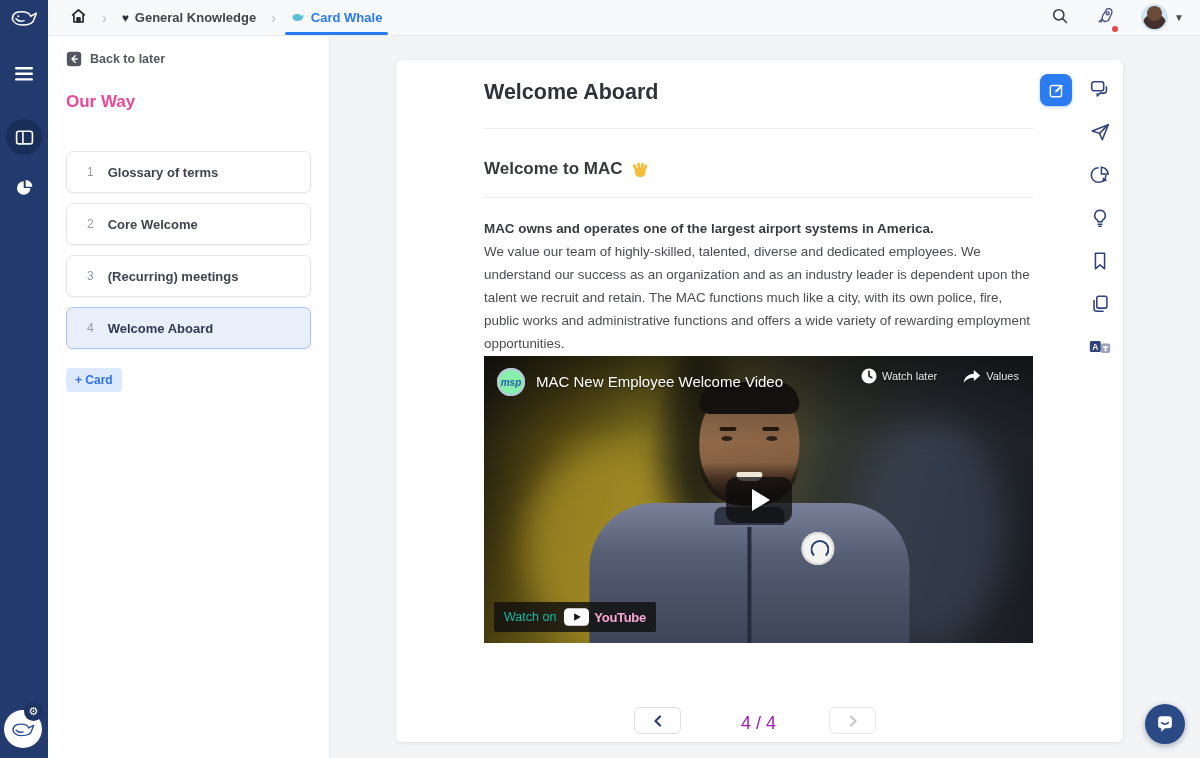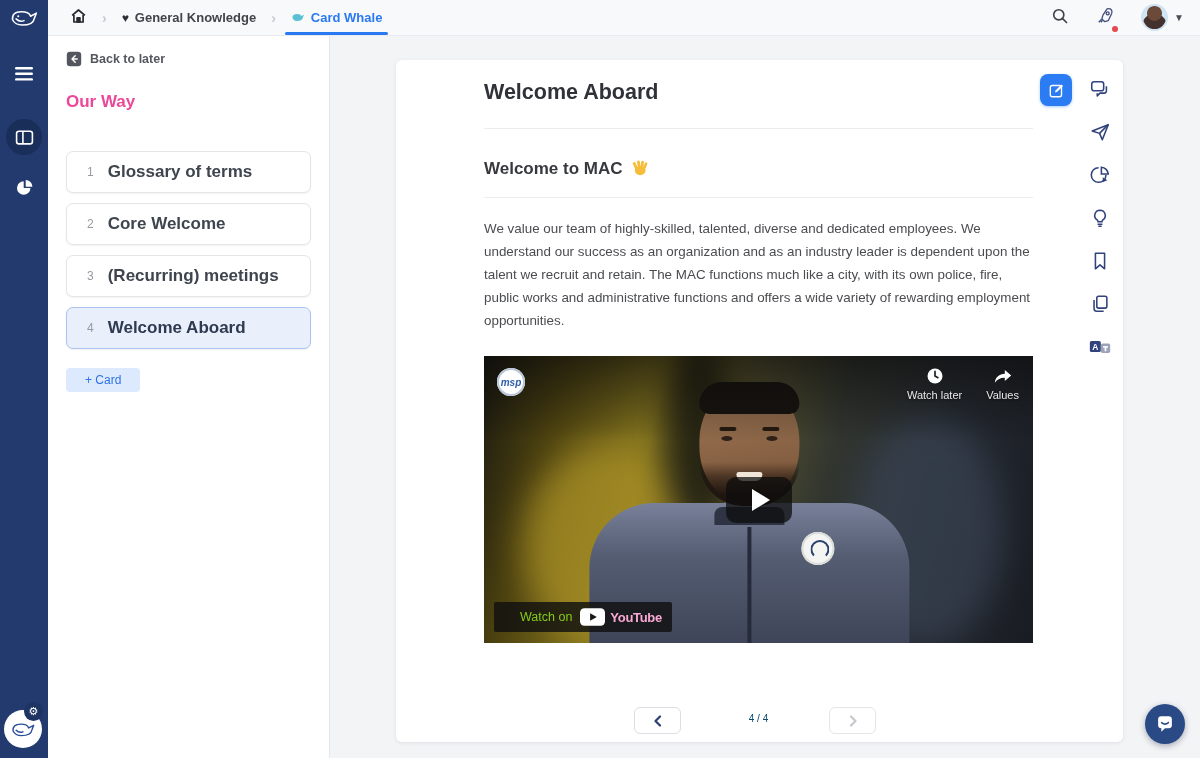--- a/index.html
+++ b/index.html
@@ -57,39 +57,39 @@
     align-items:center; gap:8px; cursor:pointer; }
   .back-label { font-size:12.5px; font-weight:bold; color:#55585f; }
   .board-title { position:absolute; left:18px; top:56px; font-size:17px;
     font-weight:bold; color:#ec4899; }
   .cardlist { position:absolute; left:18px; top:115px; width:245px; }
   .mini-card { height:42px; border:1px solid #e3e5e9; border-radius:7px;
     background:#fff; box-shadow:0 1px 2px rgba(20,25,40,.05); display:flex;
     align-items:center; gap:14px; padding-left:20px; margin-bottom:10px;
     cursor:pointer; }
   .mini-card .num { font-size:12px; color:#979aa2; }
-  .mini-card .lbl { font-size:17px; color:#3e454f; font-weight:600; }
+  .mini-card .lbl { font-size:13px; color:#3e454f; font-weight:600; }
   .mini-card.active { background:#e9f0fc; border:1.5px solid #a9c3f2; }
   .mini-card.active .lbl { color:#2e3a50; font-weight:bold; }
   .add-card { position:absolute; left:18px; top:332px; background:#dde9fc;
-    color:#2e72e8; font-size:12px; font-weight:normal; border:none;
-    border-radius:4px; padding:5px 19px; cursor:pointer; }
+    color:#2e72e8; font-size:12px; font-weight:bold; border:none;
+    border-radius:4px; padding:5px 9px; cursor:pointer; }
 
   
   .mainarea { position:absolute; left:330px; top:36px; right:0; bottom:0;
     background:#f3f4f6; }
   .contentcard { position:absolute; left:66px; top:24px; width:727px;
     height:682px; background:#fff; border-radius:6px;
     box-shadow:0 1px 4px rgba(25,30,40,.09); }
   .card-title { position:absolute; left:88px; top:20px; font-size:21.5px;
     font-weight:bold; color:#30323a; }
   .hr { position:absolute; left:88px; width:549px; height:1px; background:#ededf0; }
   .hr1 { top:68px; } .hr2 { top:137px; }
   .section-heading { position:absolute; left:88px; top:99px; font-size:17px;
-    font-weight:bold; color:#37393f; display:flex; align-items:flex-start; gap:8px; }
+    font-weight:bold; color:#37393f; display:flex; align-items:center; gap:8px; }
   .hide-glyph { position:absolute; width:1px; height:1px; overflow:hidden;
     opacity:0; }
   .intro { position:absolute; left:88px; top:157px; width:552px;
     font-size:13.4px; line-height:23px; color:#4b4c50; }
   .intro .bold { font-weight:bold; color:#3a3b3f; }
 
   .edit-btn { position:absolute; left:710px; top:38px; width:32px; height:32px;
     background:#2b7bf3; border:none; border-radius:8px; display:flex;
     align-items:center; justify-content:center; cursor:pointer;
     box-shadow:0 1px 3px rgba(43,123,243,.4); }
@@ -139,46 +139,46 @@
     border-radius:0 0 50px 50px; }
   .brow { position:absolute; width:17px; height:4px; background:#241910;
     border-radius:2px; top:44px; }
   .eye { position:absolute; width:11px; height:5px; background:#2e2017;
     border-radius:50%; top:53px; }
   .smile { position:absolute; bottom:24px; left:37px; width:26px; height:9px;
     background:#efe6d8; border-radius:3px 3px 8px 8px; z-index:2; }
   .yt-grad { position:absolute; left:0; top:0; width:100%; height:85px;
     background:linear-gradient(180deg,rgba(10,10,10,.62),rgba(10,10,10,0)); }
   .yt-channel { position:absolute; left:13px; top:12px; width:28px; height:28px;
-    border-radius:50%; background:#ffffff; display:flex; align-items:center;
+    border-radius:50%; background:#86efac; display:flex; align-items:center;
     justify-content:center; font-size:10px; font-weight:bold; font-style:italic;
     color:#2a5ca8; box-shadow:inset 0 0 0 2px #b9c6d8; cursor:pointer; }
   .yt-title { position:absolute; left:52px; top:17px; color:#fff; font-size:15px;
     text-shadow:0 1px 2px rgba(0,0,0,.5); cursor:pointer; }
   .yt-actions { position:absolute; right:14px; top:10px; display:flex; gap:24px; }
-  .yt-action { display:flex; flex-direction:column; align-items:center; gap:3px;
+  .yt-action { display:flex; align-items:center; gap:3px;
     cursor:pointer; }
   .yt-action .lab { color:#e8e8e8; font-size:11px;
     text-shadow:0 1px 2px rgba(0,0,0,.6); }
   .yt-play { position:absolute; left:50%; top:50%; transform:translate(-50%,-50%);
     width:66px; height:46px; border-radius:10px; background:rgba(12,12,12,.74);
     display:flex; align-items:center; justify-content:center; cursor:pointer; }
   .yt-play .tri { width:0; height:0; border-left:18px solid #fff;
     border-top:11px solid transparent; border-bottom:11px solid transparent;
     margin-left:4px; }
   .yt-badge { position:absolute; left:10px; bottom:11px; display:flex;
     align-items:center; gap:8px; background:rgba(16,16,16,.82);
     padding:6px 10px; border-radius:2px; cursor:pointer; }
-  .yt-badge .wo { color:#84cc16; font-size:12.5px;margin-left:16px; }
+  .yt-badge .wo { color:#14b8a6; font-size:12.5px; }
   .yt-badge .brand { color:#f9a8d4; font-size:13px; font-weight:bold;
     letter-spacing:-0.3px; margin-left:-3px; }
 
   
   .pag-label { position:absolute; left:88px; top:653px; width:549px;
-    text-align:center; font-size:10px; color:#0c4a6e; }
+    text-align:center; font-size:18px; color:#a21caf; }
   .pag-btn { position:absolute; top:647px; width:47px; height:27px;
     background:#fff; border:1px solid #dcdee3; border-radius:6px; display:flex;
     align-items:center; justify-content:center; cursor:pointer; }
   .pag-prev { left:238px; }
   .pag-next { left:433px; border-color:#e4e6ea; }
 
   
   .chat-btn { position:absolute; left:1145px; top:704px; width:40px; height:40px;
     border-radius:50%; background:#2a4a86; border:none; display:flex;
     align-items:center; justify-content:center; cursor:pointer; z-index:50;
@@ -323,20 +323,21 @@
           <rect x="8" y="1.4" width="3.4" height="11" rx="1.7" transform="rotate(-9 9.7 7)"></rect>
           <rect x="12" y="1.8" width="3.4" height="10.6" rx="1.7" transform="rotate(7 13.7 7)"></rect>
           <rect x="15.7" y="3.4" width="3.2" height="9" rx="1.6" transform="rotate(23 17.3 8)"></rect>
           <ellipse cx="11.2" cy="13.8" rx="6.6" ry="5.6"></ellipse>
         </g>
       </svg>
     </div>
     <div class="hr hr2"></div>
 
     <div class="intro">
+      <p class="bold">MAC owns and operates one of the largest airport systems in America.</p>
       <p>We value our team of highly-skilled, talented, diverse and dedicated employees. We understand our success as an organization and as an industry leader is dependent upon the talent we recruit and retain. The MAC functions much like a city, with its own police, fire, public works and administrative functions and offers a wide variety of rewarding employment opportunities.</p>
     </div>
 
     <div class="video">
       <div class="yt-bg">
         <div class="blob blob-y"></div>
         <div class="blob blob-d"></div>
         <div class="blob blob-b"></div>
       </div>
       <div class="person">
@@ -350,20 +351,21 @@
           <div class="brow" style="left:20px"></div>
           <div class="brow" style="right:20px"></div>
           <div class="eye" style="left:22px"></div>
           <div class="eye" style="right:22px"></div>
           <div class="smile"></div>
           <div class="beard"></div>
         </div>
       </div>
       <div class="yt-grad"></div>
       <span class="yt-channel">msp</span>
+      <span class="yt-title">MAC New Employee Welcome Video</span>
       <div class="yt-actions">
         <span class="yt-action">
           <svg width="20" height="20" viewBox="0 0 24 24">
             <circle cx="12" cy="12" r="9" fill="#fff"></circle>
             <path d="M12 6.5 V12 L15.5 14" stroke="#1d1d1d" stroke-width="2" fill="none" stroke-linecap="round"></path>
           </svg>
           <span class="lab">Watch later</span>
         </span>
         <span class="yt-action">
           <svg width="22" height="20" viewBox="0 0 24 22">

